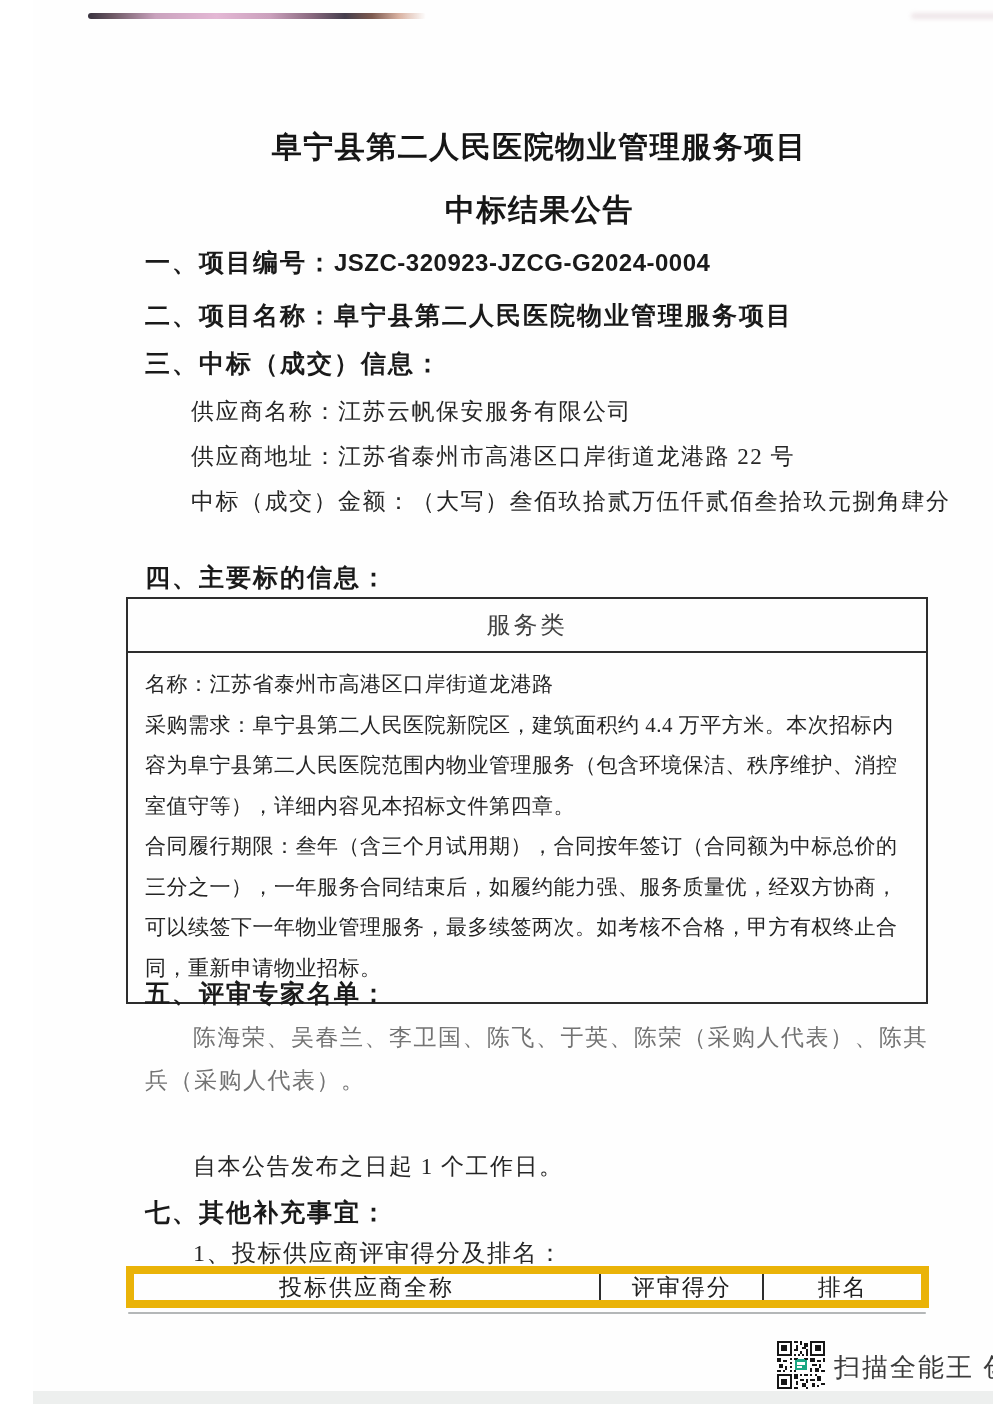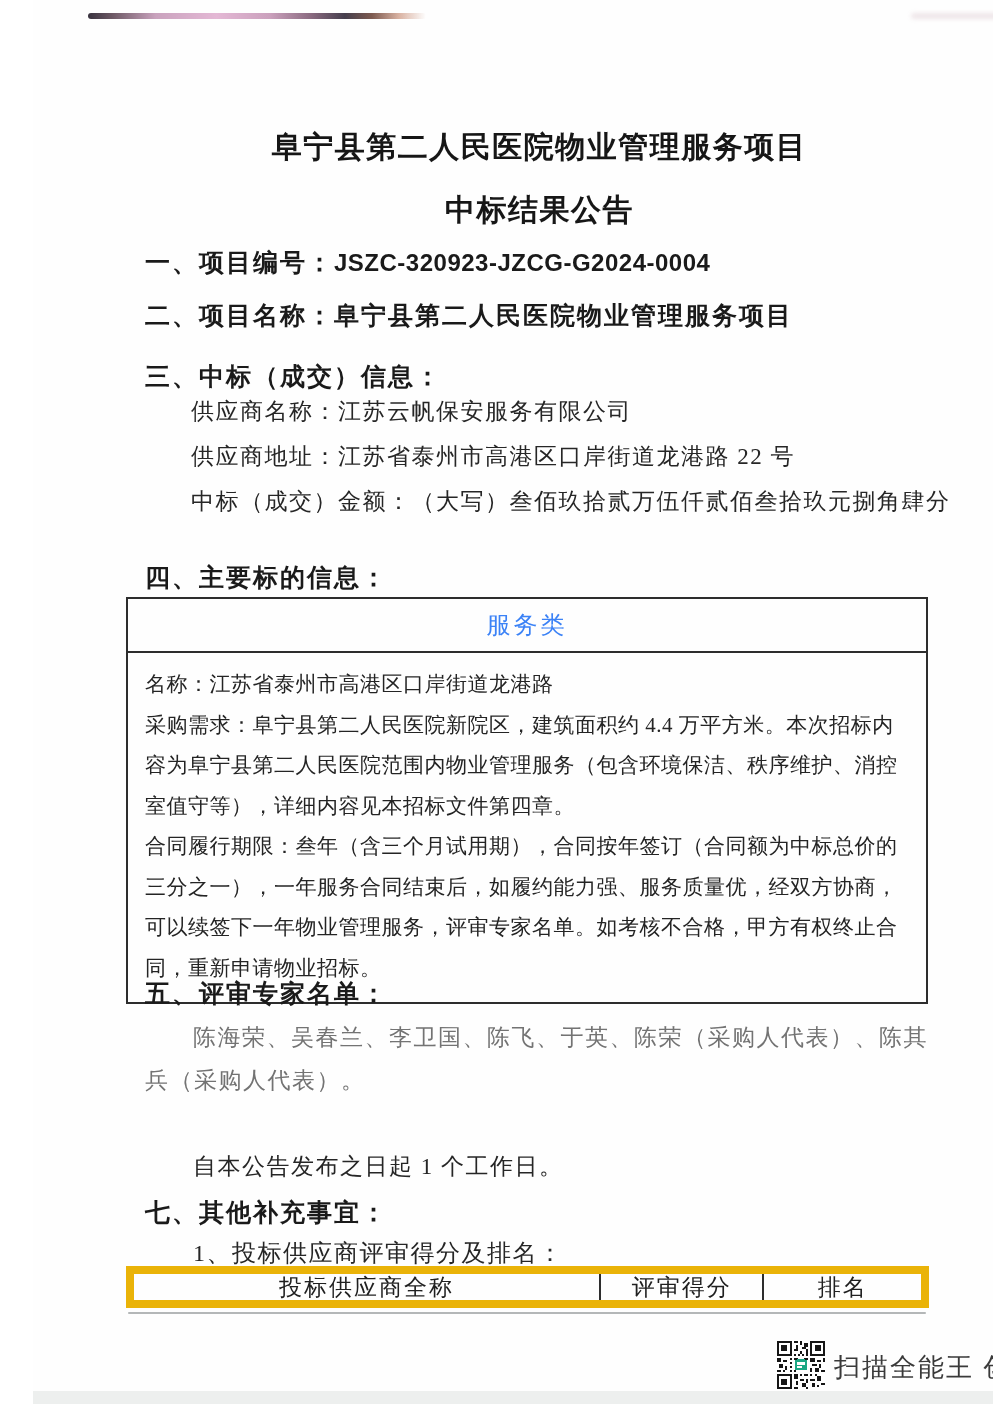--- a/index.html
+++ b/index.html
@@ -19,41 +19,41 @@
   .doc-title{position:absolute;left:0;width:100%;text-align:center;
     font-family:"Liberation Sans",sans-serif;font-weight:bold;font-size:30px;line-height:1.15;
     letter-spacing:1.5px;color:#161616;transform:translateX(10px);}
   .t1{top:130px;} .t2{top:193px;}
 
   
   .sec{position:absolute;left:112px;white-space:nowrap;
     font-family:"Liberation Sans",sans-serif;font-weight:bold;font-size:25px;
     letter-spacing:2px;color:#1a1a1a;}
   .sec .val{font-size:24px;letter-spacing:0.5px;}
-  .sec-1{top:246px;} .sec-2{top:299px;} .sec-3{top:360px;} .sec-4{top:561px;}
+  .sec-1{top:246px;} .sec-2{top:299px;} .sec-3{top:347px;} .sec-4{top:561px;}
   .sec-5{top:977px;} .sec-6{top:1108px;} .sec-7{top:1196px;}
 
   
   .bline{position:absolute;white-space:nowrap;font-size:23px;letter-spacing:1.5px;color:#262626;}
   .supplier-name{top:396px;left:158px;}
   .supplier-addr{top:441px;left:158px;}
   .amount-words{top:486px;left:158px;}
   .amount-figures{top:531px;left:383px;}
   .period-text{top:1151px;left:160px;}
   .sub-item{top:1237px;left:160px;font-size:24px;}
 
   .experts-p{position:absolute;top:1016px;left:112px;width:794px;margin:0;
     font-size:23px;line-height:43px;letter-spacing:1.5px;text-indent:48px;color:#737373;}
 
   
   .table1{position:absolute;top:597px;left:93px;width:802px;border:2px solid #2d2d2d;
     box-sizing:border-box;background:transparent;}
   .table1-header{height:52px;border-bottom:2px solid #2d2d2d;display:flex;
     align-items:center;justify-content:center;font-size:24px;letter-spacing:3px;
-    font-weight:500;color:#3b82f6;}
+    font-weight:500;color:#404040;}
   .table1-body{padding:11px 15px 14px 17px;}
   .table1-body p{margin:0;font-size:21px;line-height:40.5px;letter-spacing:0.5px;color:#242424;}
 
   
   .table2{position:absolute;top:1266px;left:93px;width:803px;height:42px;
     border:8px solid #eab308;box-sizing:border-box;display:flex;}
   .table2 .cell{display:flex;align-items:center;justify-content:center;
     font-size:23px;letter-spacing:2px;color:#202020;font-weight:500;}
   .table2 .c1{width:59.4%;} .table2 .c2{width:20.6%;border-left:2px solid #2d2d2d;}
   .table2 .c3{width:20%;border-left:2px solid #2d2d2d;}
@@ -86,21 +86,21 @@
   <div class="bline supplier-addr">供应商地址：江苏省泰州市高港区口岸街道龙港路 22 号</div>
   <div class="bline amount-words">中标（成交）金额：（大写）叁佰玖拾贰万伍仟贰佰叁拾玖元捌角肆分</div>
 
   <div class="sec sec-4">四、主要标的信息：</div>
 
   <div class="table1">
     <div class="table1-header">服务类</div>
     <div class="table1-body">
       <p>名称：江苏省泰州市高港区口岸街道龙港路</p>
       <p>采购需求：阜宁县第二人民医院新院区，建筑面积约 4.4 万平方米。本次招标内容为阜宁县第二人民医院范围内物业管理服务（包含环境保洁、秩序维护、消控室值守等），详细内容见本招标文件第四章。</p>
-      <p>合同履行期限：叁年（含三个月试用期），合同按年签订（合同额为中标总价的三分之一），一年服务合同结束后，如履约能力强、服务质量优，经双方协商，可以续签下一年物业管理服务，评审专家名单。如考核不合格，甲方有权终止合同，重新申请物业招标。</p>
+      <p>合同履行期限：叁年（含三个月试用期），合同按年签订（合同额为中标总价的三分之一），一年服务合同结束后，如履约能力强、服务质量优，经双方协商，可以续签下一年物业管理服务，最多续签两次。如考核不合格，甲方有权终止合同，重新申请物业招标。</p>
     </div>
   </div>
 
   <div class="sec sec-5">五、评审专家名单：</div>
   <p class="experts-p">陈海荣、吴春兰、李卫国、陈飞、于英、陈荣（采购人代表）、陈其兵（采购人代表）。</p>
 
   <div class="bline period-text">自本公告发布之日起 1 个工作日。</div>
 
   <div class="sec sec-7">七、其他补充事宜：</div>
   <div class="bline sub-item">1、投标供应商评审得分及排名：</div>

